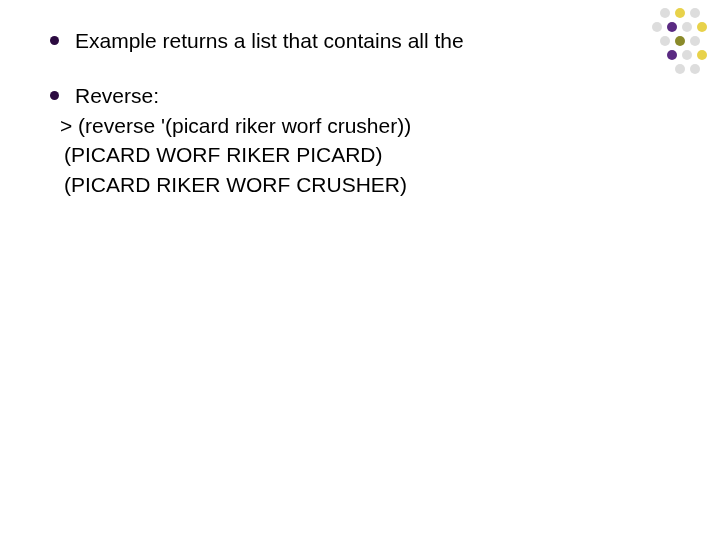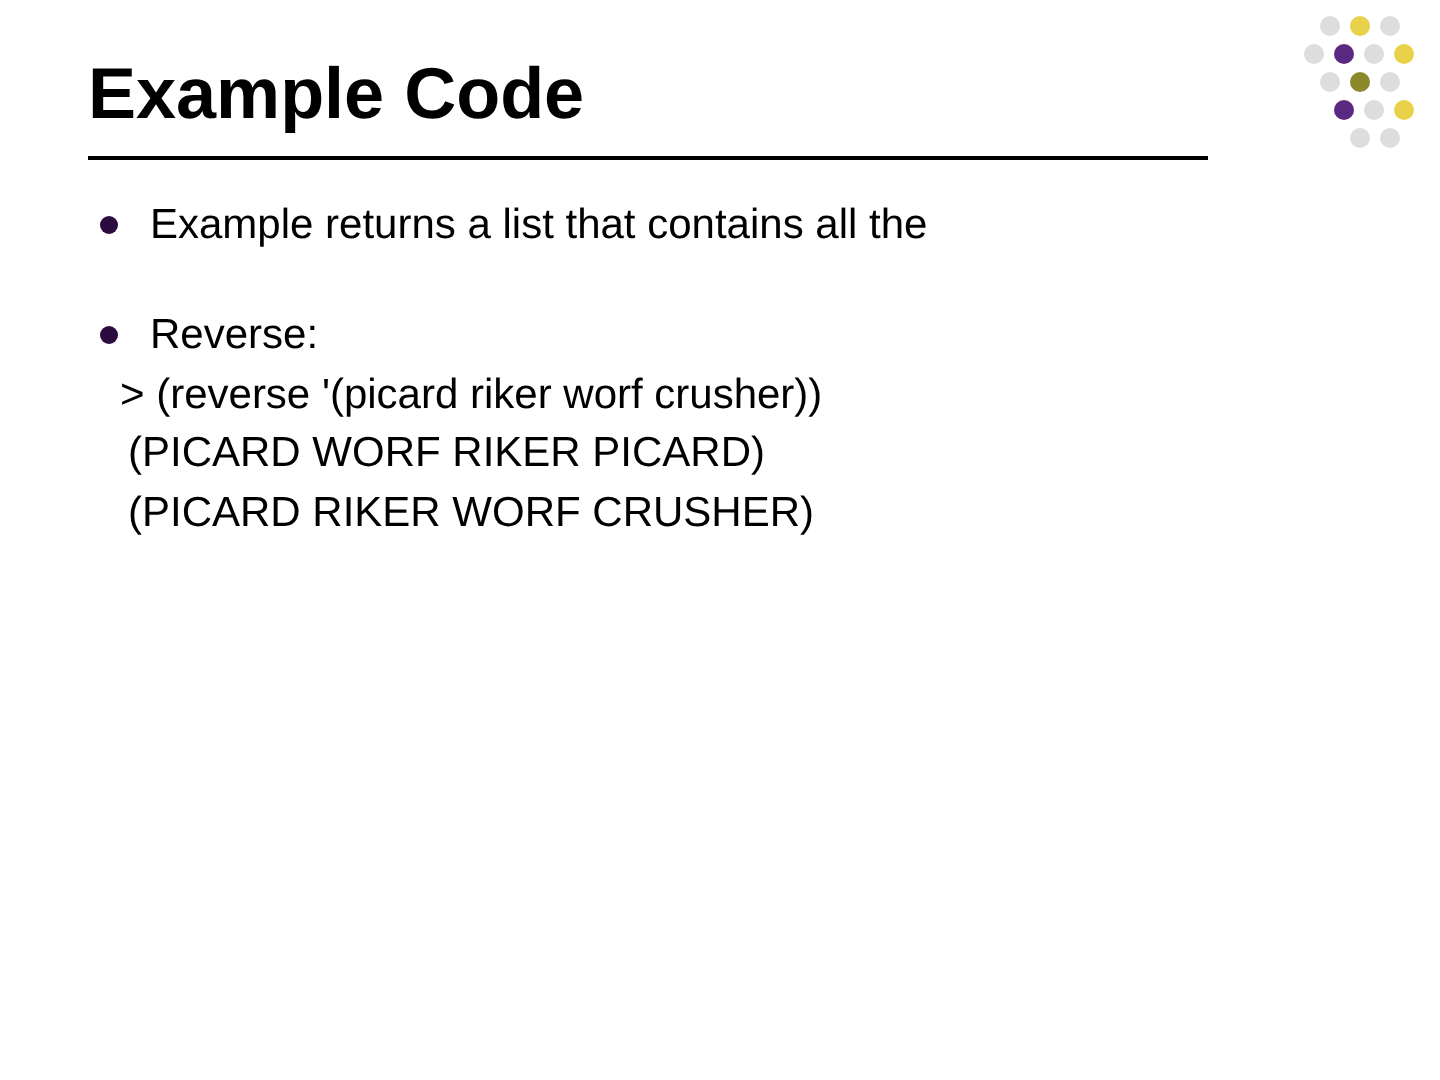--- a/index.html
+++ b/index.html
@@ -84,24 +84,20 @@
   }
   .indent {
     margin-left: 20px;
   }
 </style>
 </head>
 <body>
 
 <div class="slide">
 
-  <div class="title-wrap">
-    <h1 class="title">Example Code</h1>
-    <div class="title-rule"></div>
-  </div>
 
   <div class="dot-cluster">
     <span style="background:#dddddd; top:0px;  left:40px;"></span>
     <span style="background:#e8d24a; top:0px;  left:55px;"></span>
     <span style="background:#dddddd; top:0px;  left:70px;"></span>
     <span style="background:#dddddd; top:14px; left:32px;"></span>
     <span style="background:#5a2a82; top:14px; left:47px;"></span>
     <span style="background:#dddddd; top:14px; left:62px;"></span>
     <span style="background:#e8d24a; top:14px; left:77px;"></span>
     <span style="background:#dddddd; top:28px; left:40px;"></span>

